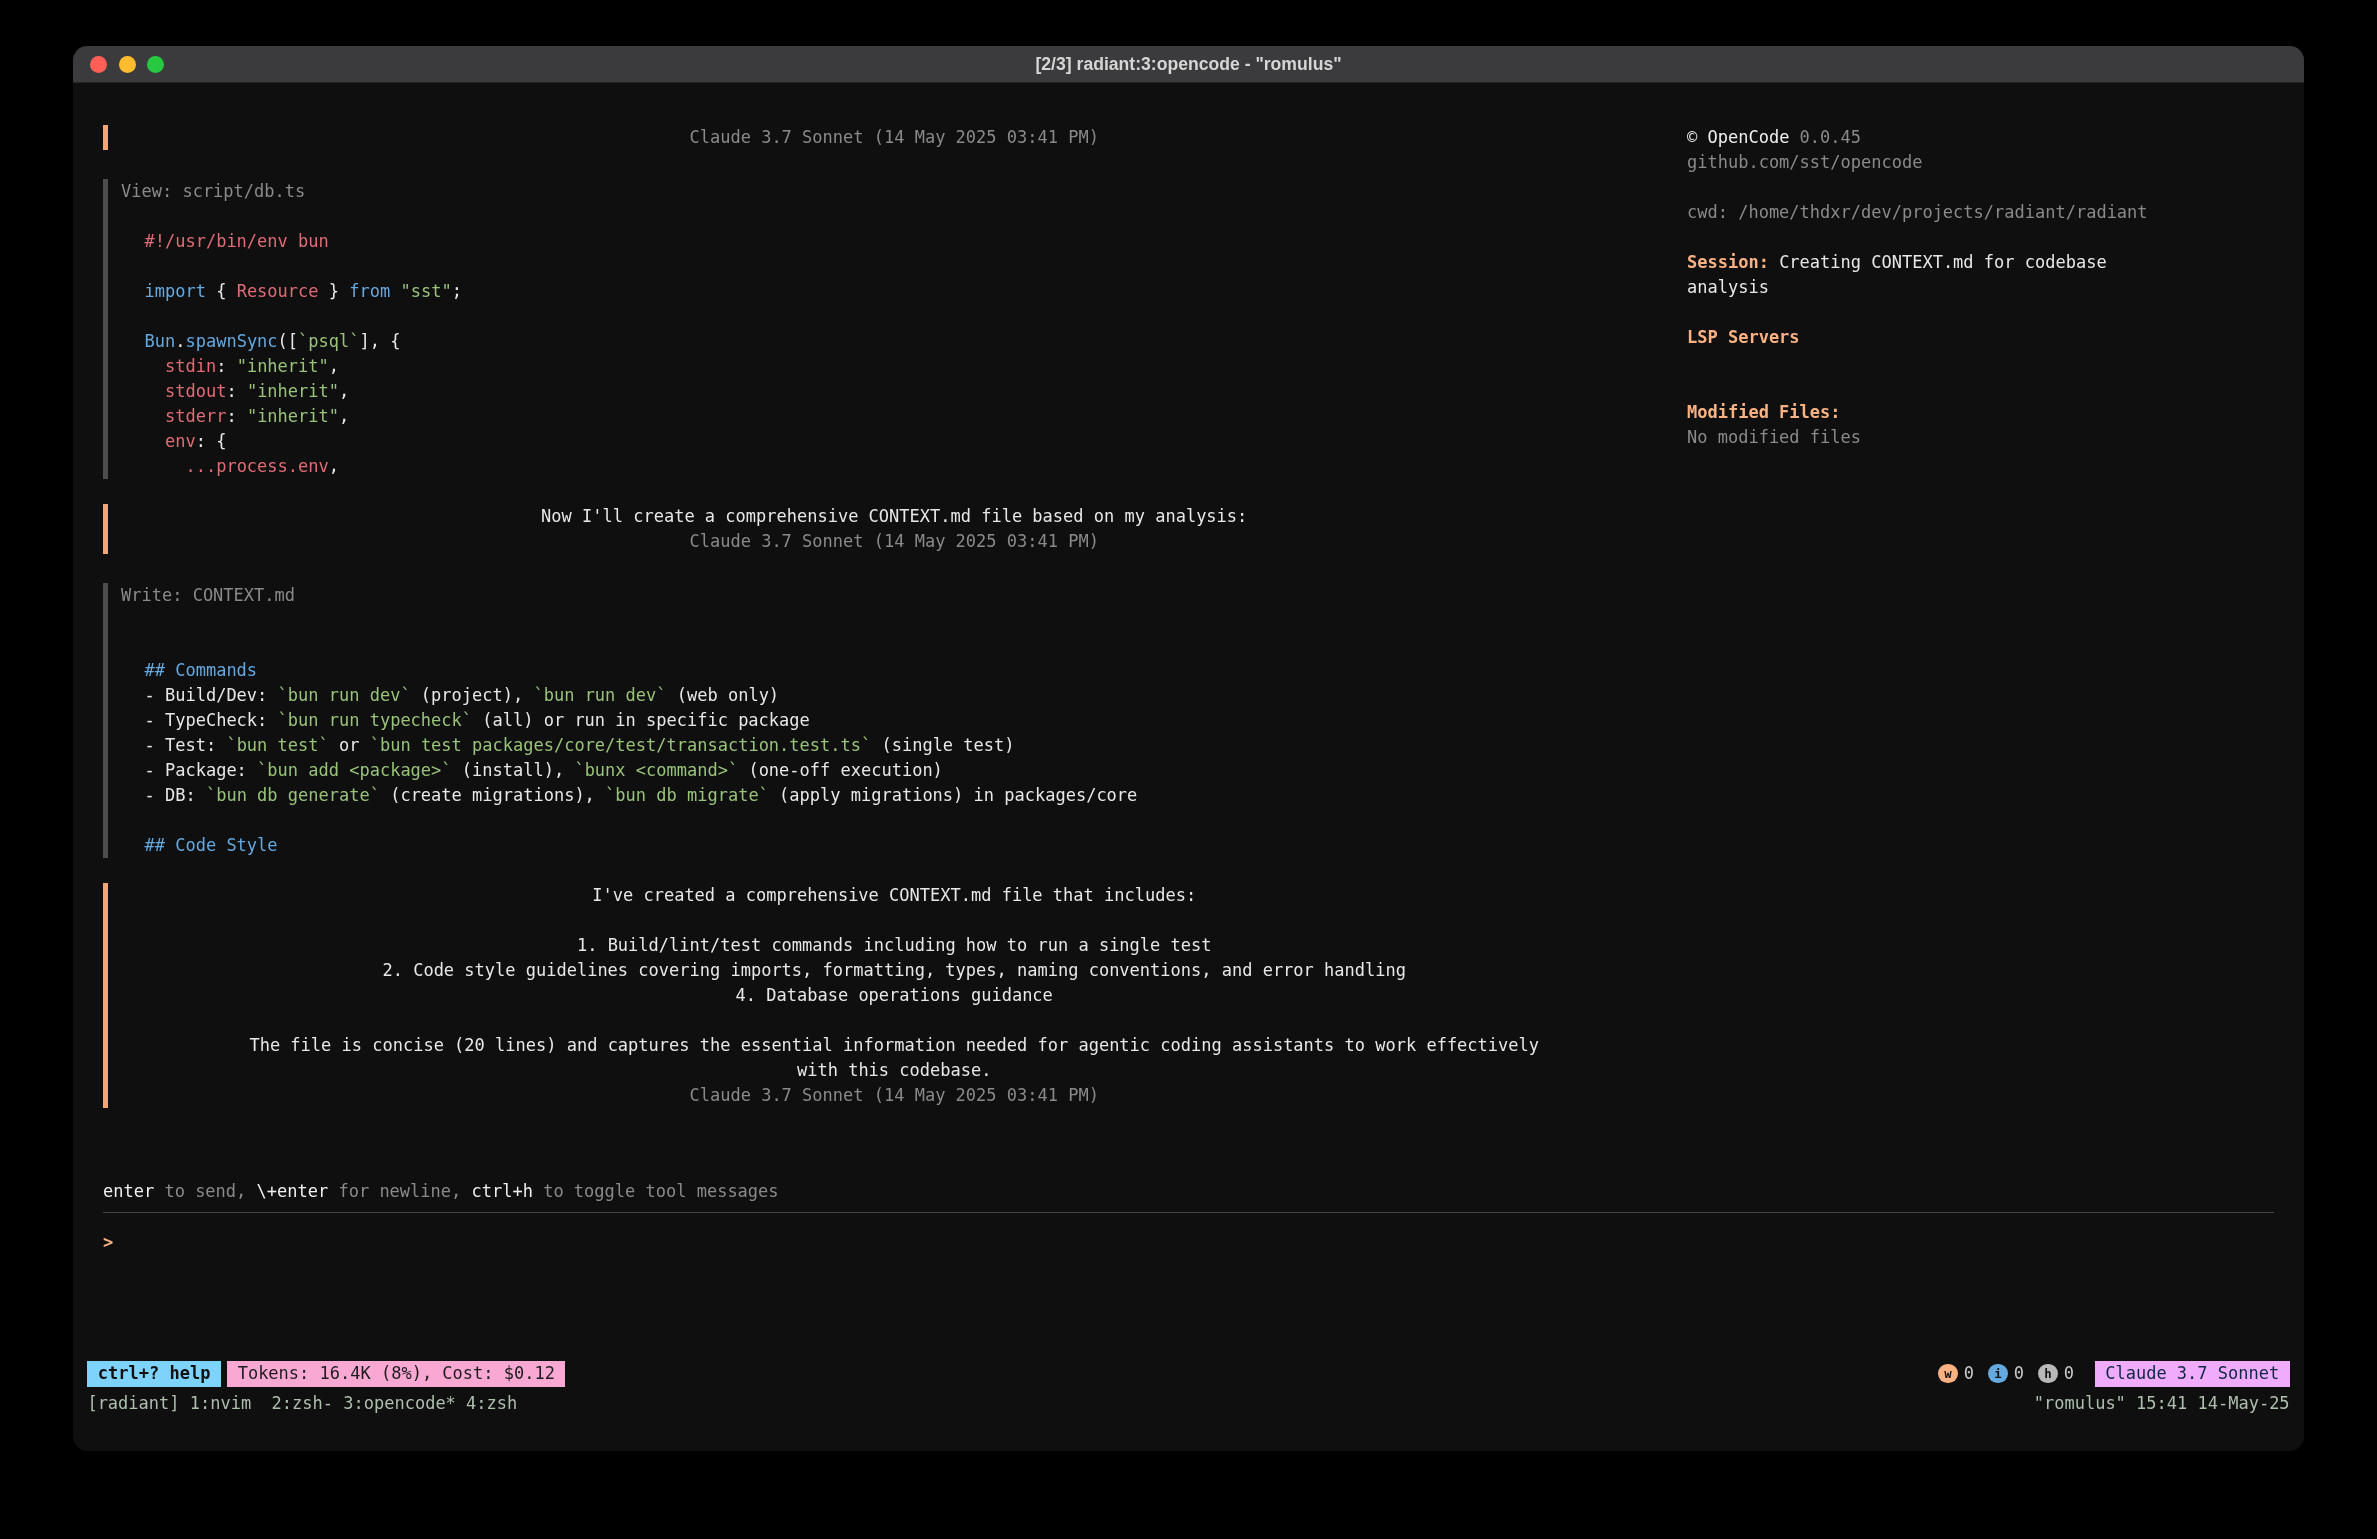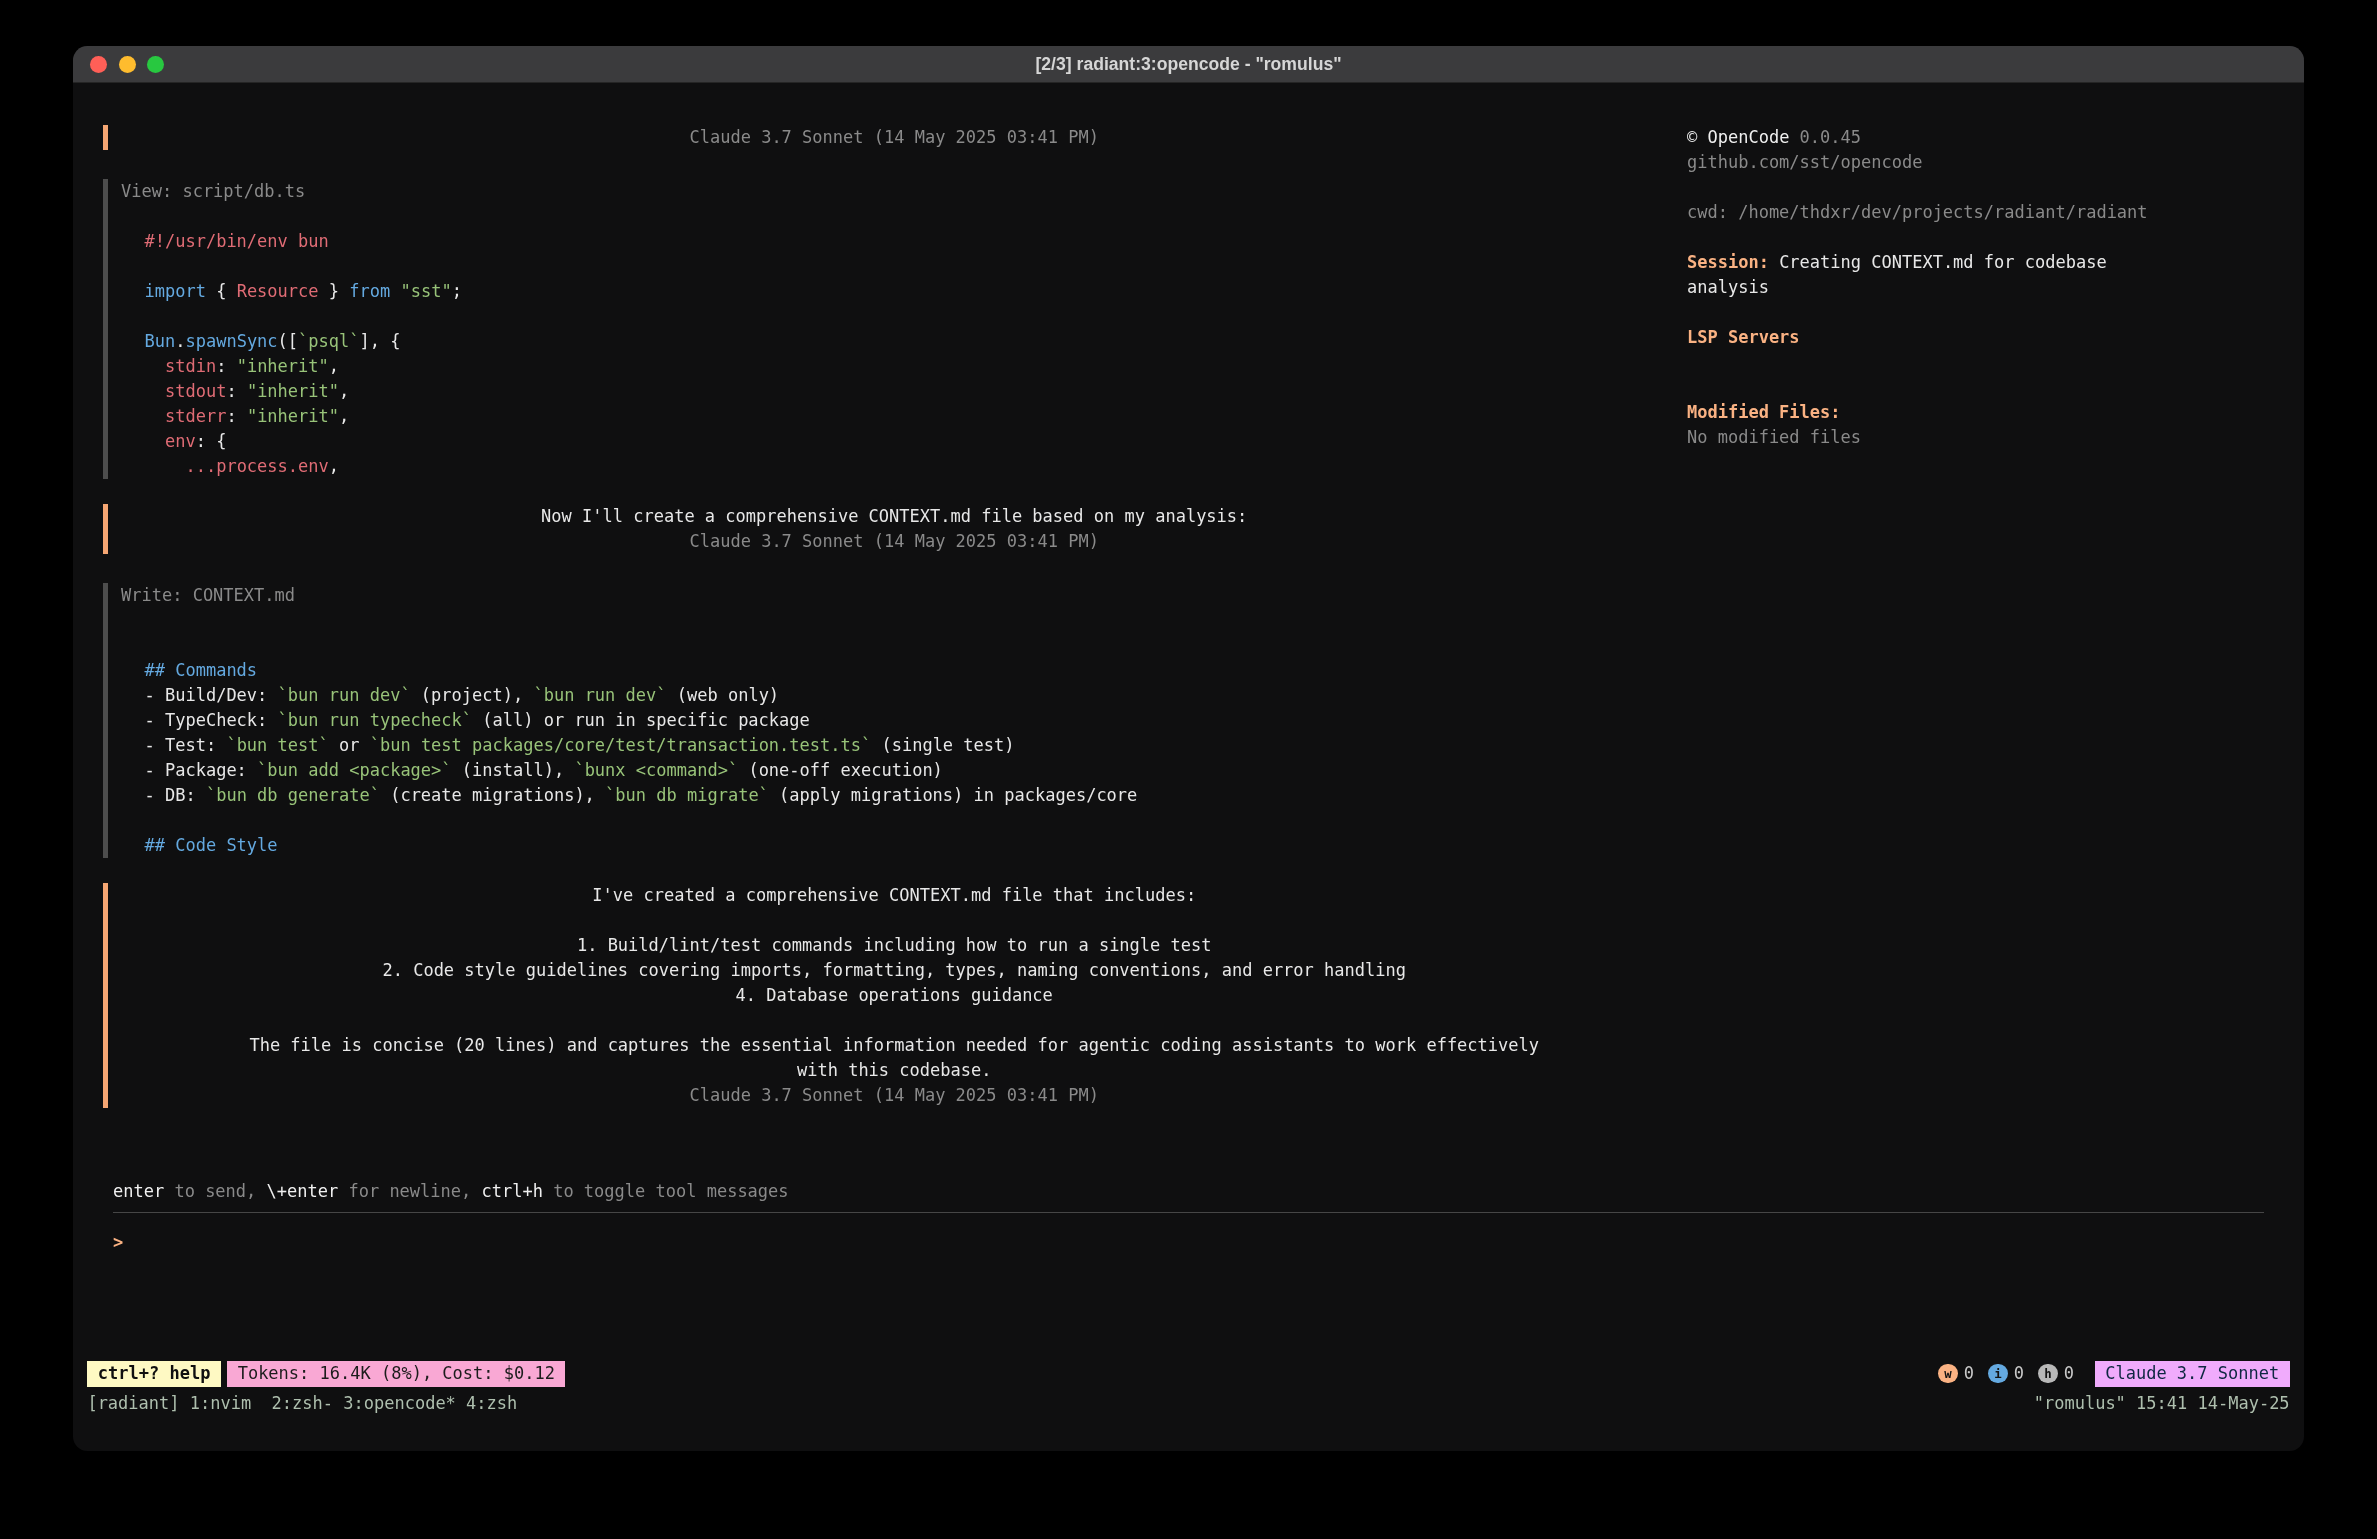--- a/index.html
+++ b/index.html
@@ -41,28 +41,28 @@
   
   .c-fg { color:#e8e8e8; }
   .c-gray { color:#8a8a8a; }
   .c-red { color:#e06c75; }
   .c-green { color:#98c379; }
   .c-blue { color:#64a9e0; }
   .c-orange { color:#fab283; }
   .c-bold { color:#f0f0f0; font-weight:400; }
   .c-orange-bold { color:#fab283; font-weight:700; }
   
-  .input-area { flex:0 0 auto; padding:0 40px; }
+  .input-area { flex:0 0 auto; padding:0 30px; }
   .divider { border-top:1.3px solid #464646; margin-top:7.8px; }
   .prompt-line { margin-top:17px; color:#fab283; font-weight:700; }
   .input-space { height:103px; }
   
   .status-bar { flex:0 0 auto; height:31px; display:flex; align-items:center; padding:0 14.4px; gap:6.5px; }
   .badge { display:inline-flex; align-items:center; height:26px; padding:0 10.4px; white-space:pre; }
-  .badge-help { background:#fef9c3; color:#101010; font-weight:700; }
+  .badge-help { background:#7dd3fc; color:#101010; font-weight:700; }
   .badge-tokens { background:#f9a8d4; color:#1c1c1c; }
   .flex-spacer { flex:1 1 auto; }
   .diag { display:inline-flex; align-items:center; gap:5.9px; margin-right:7.8px; }
   .diag-circle {
     width:19.6px; height:19.6px; border-radius:50%;
     display:inline-flex; align-items:center; justify-content:center;
     font-size:12.4px; font-weight:700; color:#141414;
   }
   .diag-circle.dc-orange { background:#fab283; }
   .diag-circle.dc-blue { background:#64a9e0; }

